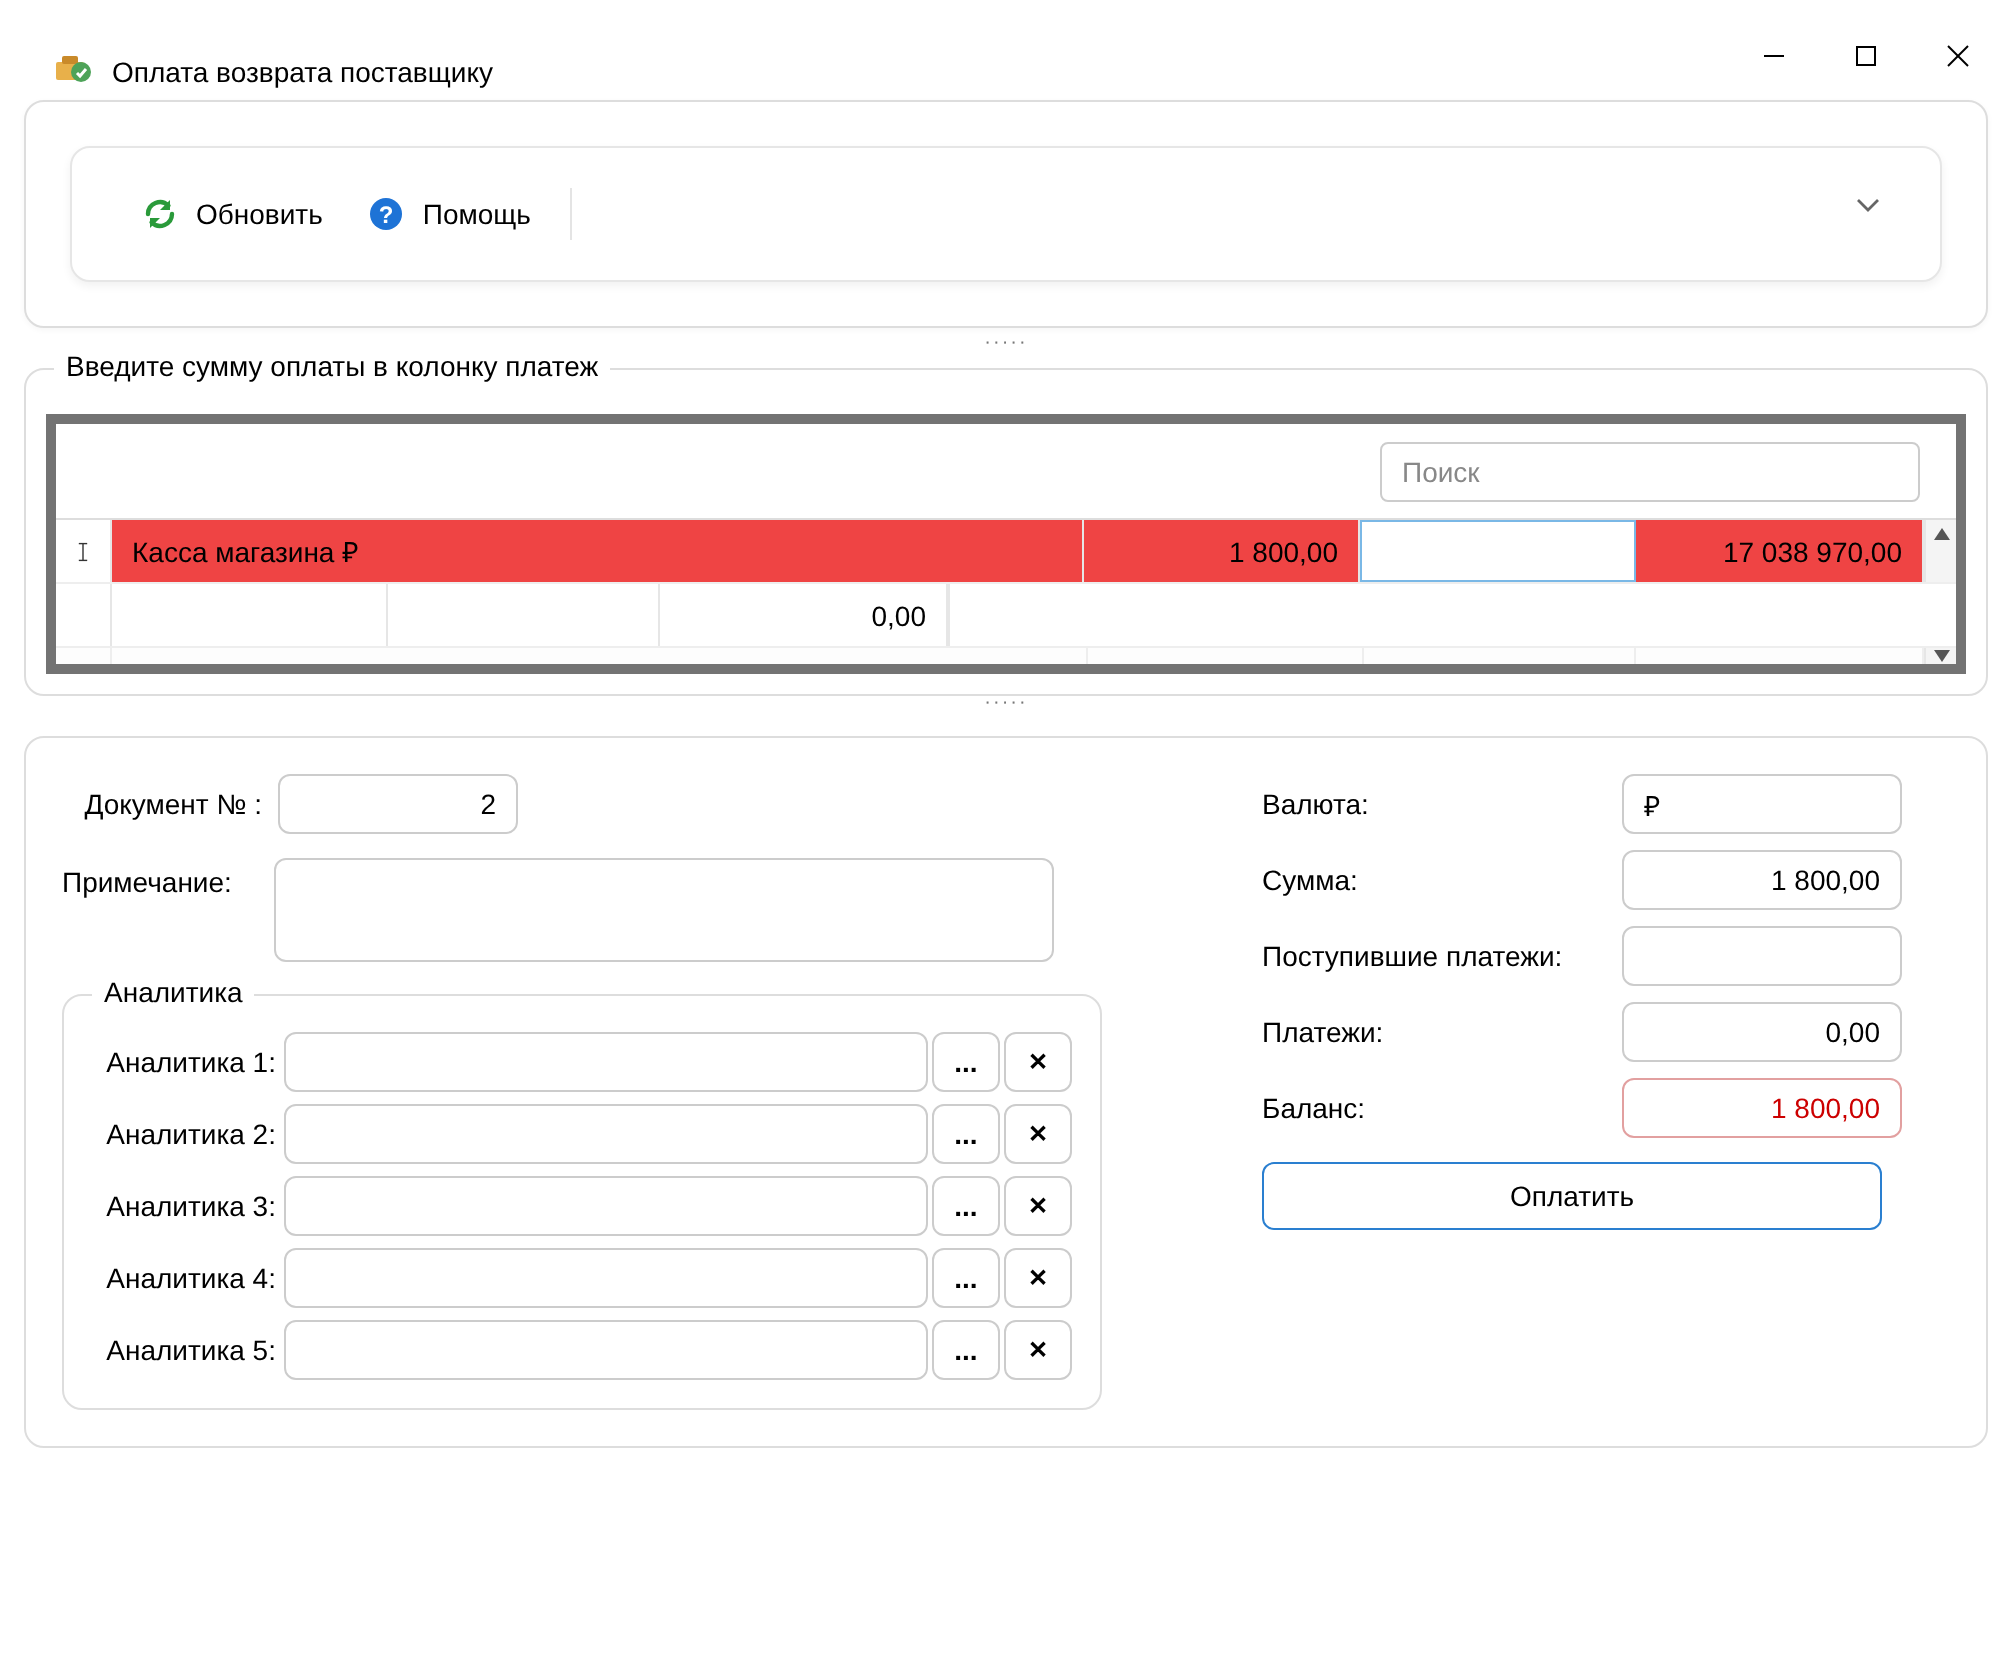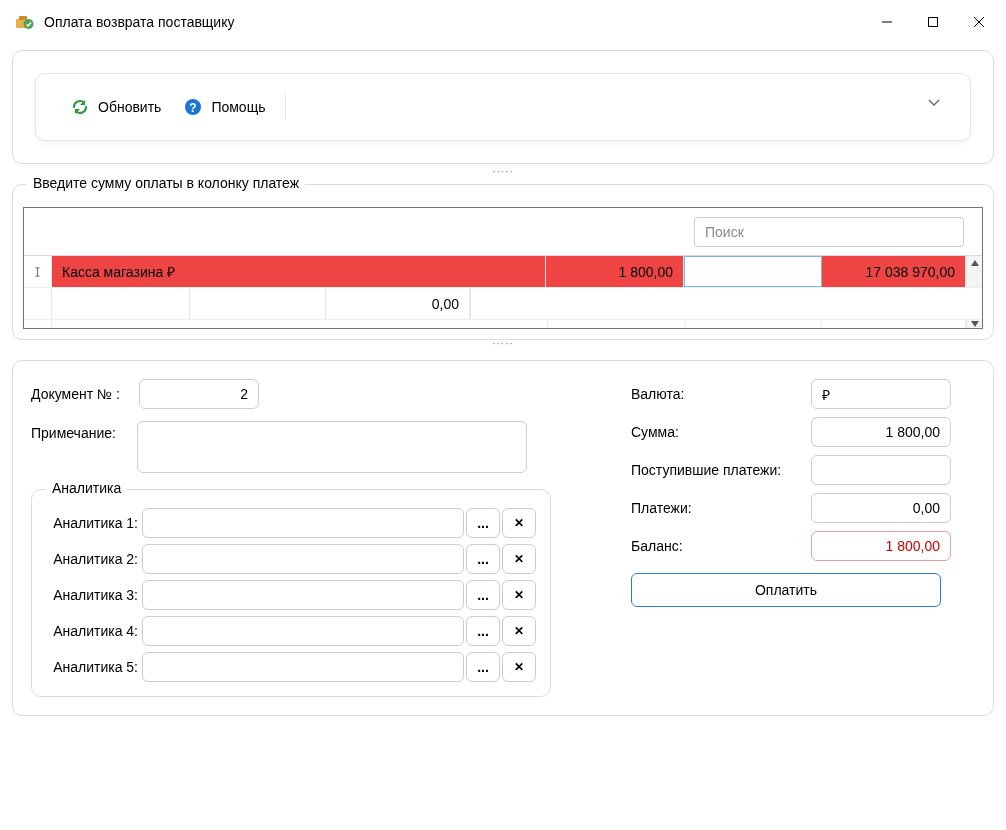--- a/index.html
+++ b/index.html
@@ -8,22 +8,22 @@
   font-size: 14px;
   background: #fff;
   color: #000;
   width: 1006px;
   height: 830px;
   overflow: hidden;
 }
 .titlebar {
   height: 44px;
   display: flex;
-  align-items: center;
-  padding: 0 4px 0 14px;
+  align-items: flex-end;
+  padding: 0 4px 0 26px;
 }
 .titlebar-icon {
   width: 20px; height: 20px; margin-right: 10px;
 }
 .titlebar-title { flex: 1; font-size: 14px; }
 .titlebar-btn {
   width: 46px; height: 32px;
   display: flex; align-items: center; justify-content: center;
   cursor: default;
 }
@@ -79,21 +79,21 @@
   margin-top: 4px;
 }
 .section-title {
   position: absolute; top: -10px; left: 14px;
   background: #fff; padding: 0 6px; font-size: 14px;
 }
 .section-body {
   padding: 22px 10px 10px 10px;
 }
 .grid-outer {
-  border: 1px solid #737373;
+  border: 5px solid #737373;
 }
 .grid-search-row {
   height: 48px;
   display: flex; align-items: center; justify-content: flex-end;
   padding-right: 18px;
   border-bottom: 1px solid #ddd;
 }
 .grid-search-row input {
   width: 270px; height: 30px; border: 1px solid #ccc; border-radius: 4px;
   padding: 0 10px; font-size: 14px; font-family: inherit;
@@ -150,21 +150,21 @@
   margin-top: 8px;
   padding: 18px 18px 18px 18px;
   display: flex;
   gap: 80px;
 }
 .form-left { width: 520px; }
 .form-right { flex: 1; }
 .frow {
   display: flex; align-items: center; margin-bottom: 12px; gap: 8px;
 }
-.frow label.lbl { min-width: 100px; text-align: left; }
+.frow label.lbl { min-width: 100px; text-align: right; }
 input.text, .textbox {
   border: 1px solid #ccc; border-radius: 6px; height: 30px;
   padding: 0 10px; font-family: inherit; font-size: 14px; background: #fff;
 }
 .doc-num { width: 120px; text-align: right; }
 .checkbox {
   width: 20px; height: 20px; border: 1.5px solid #bbb; border-radius: 5px;
   margin-right: 8px; background: #fff;
 }
 .note-row { display: flex; align-items: flex-start; gap: 6px; margin: 6px 0 16px 0; }

